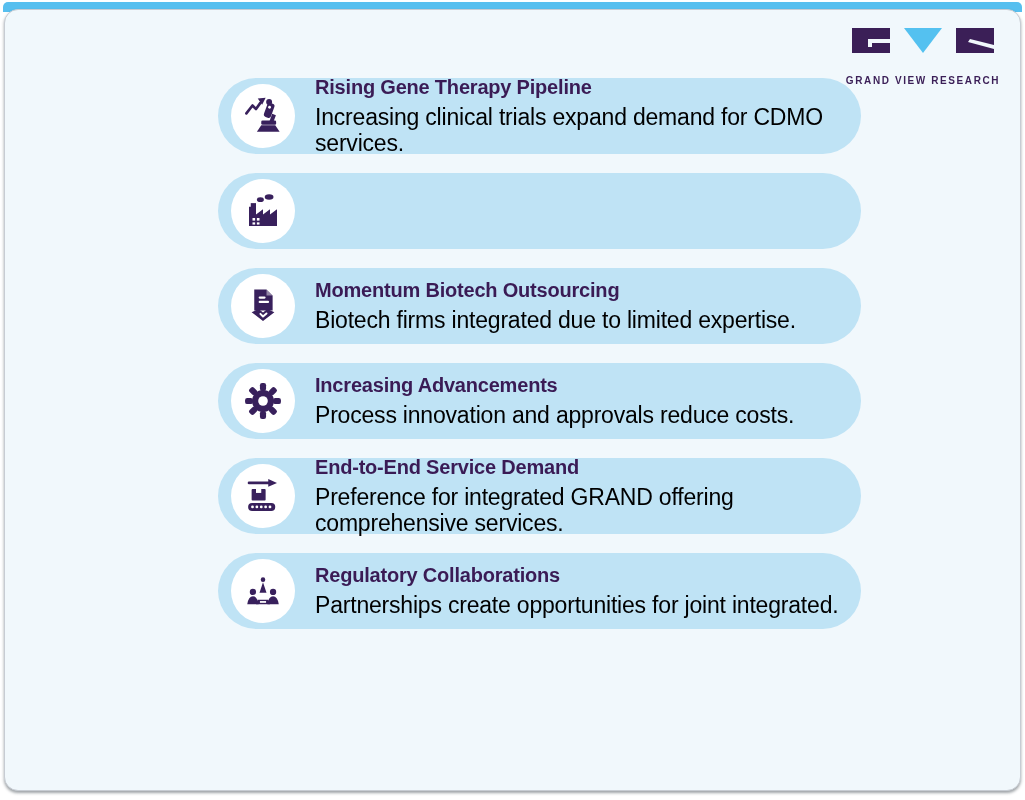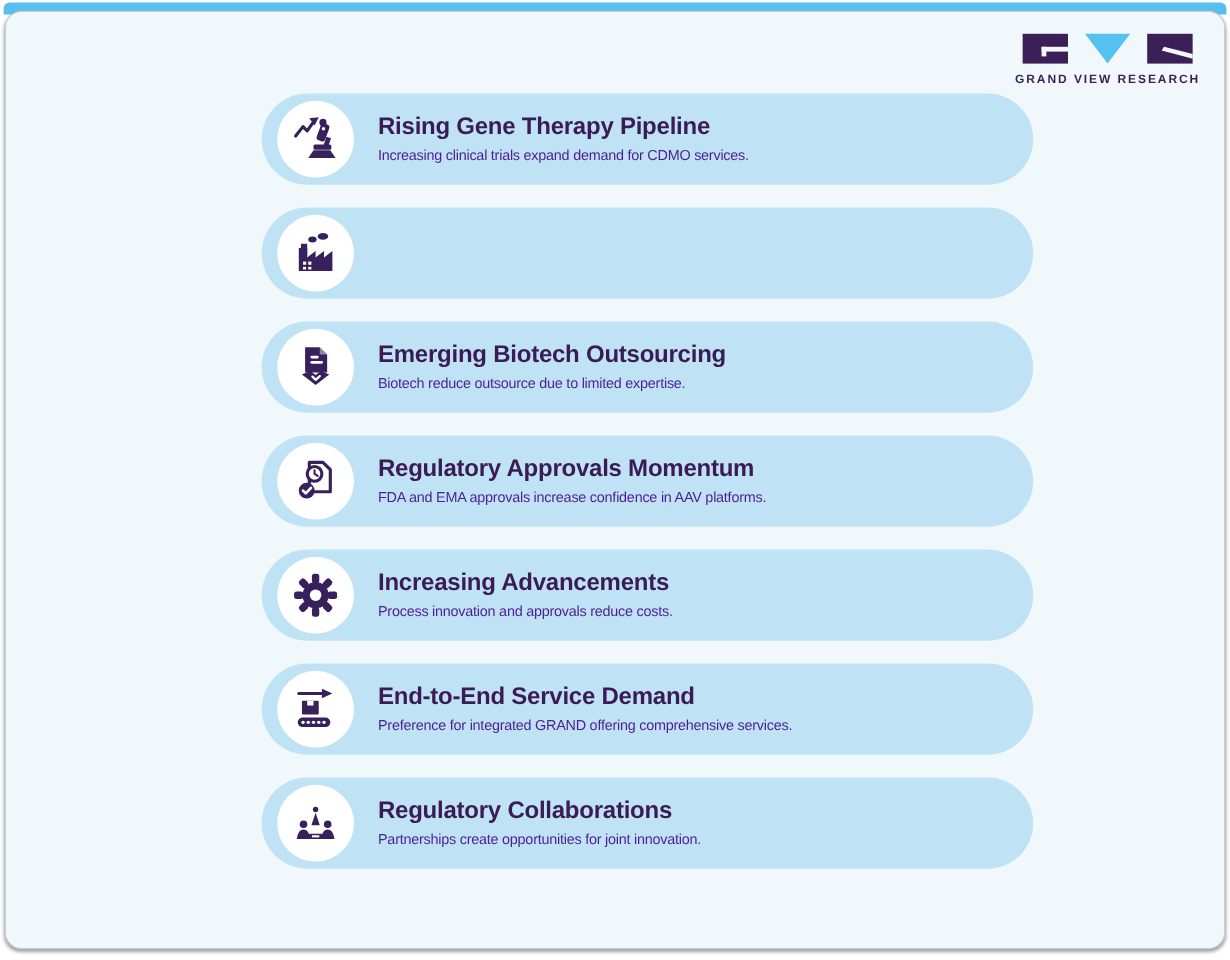--- a/index.html
+++ b/index.html
@@ -14,21 +14,21 @@
   .panel{
     position:absolute;left:4px;right:4px;top:9px;bottom:9px;
     background:#f1f8fc;border:1px solid #c7ccd3;border-radius:14px;
     box-shadow:0 2px 3px rgba(40,50,60,.45);z-index:1;
   }
   .logo{
     position:absolute;top:28px;right:31px;width:142px;z-index:2;
     display:flex;flex-direction:column;align-items:center;
   }
   .logo-text{
-    margin-top:7px;font-size:10px;font-weight:bold;letter-spacing:1.6px;
+    margin-top:21px;font-size:10px;font-weight:bold;letter-spacing:1.6px;
     color:#3b1f57;white-space:nowrap;
   }
   .cards{
     position:absolute;left:218px;top:78px;width:643px;z-index:2;
     display:flex;flex-direction:column;gap:19px;
   }
   .card{
     height:76px;background:#bfe3f5;border-radius:38px;
     display:flex;align-items:center;
   }
@@ -36,21 +36,21 @@
     flex:0 0 64px;width:64px;height:64px;margin-left:13px;
     background:#ffffff;border-radius:50%;
     display:flex;align-items:center;justify-content:center;
   }
   .icon-circle svg{width:42px;height:42px;}
   .card-text{margin-left:20px;padding-right:18px;letter-spacing:-0.2px;}
   .card-title{
     font-size:20px;font-weight:bold;color:#3a1b55;line-height:1.1;
   }
   .card-desc{
-    margin-top:6px;font-size:12px;color:#4c1d95;line-height:1.15;
+    margin-top:6px;font-size:23px;color:#000000;line-height:1.15;
   }
   .ic{fill:#38205c;}
   .ic-stroke{fill:none;stroke:#38205c;stroke-linecap:round;stroke-linejoin:round;}
   .ic-w{fill:#ffffff;}
   .ic-wstroke{fill:none;stroke:#ffffff;stroke-linecap:round;stroke-linejoin:round;}
 </style>
 </head>
 <body>
 
 <div class="top-strip"></div>
@@ -109,41 +109,25 @@
       <svg viewBox="0 0 48 48">
         <path class="ic" d="M14 5 h14 l7 7 v17 h-21 z"></path>
         <polygon class="ic-w" points="28,5 35,12 28,12" opacity="0.45"></polygon>
         <rect class="ic-w" x="19" y="13" width="8" height="2.6" rx="1.3"></rect>
         <rect class="ic-w" x="19" y="18" width="12" height="2.6" rx="1.3"></rect>
         <path class="ic" d="M11 31 l8 -3.5 5 4 5 -4 8 3.5 -13 10 z"></path>
         <path class="ic-wstroke" stroke-width="2.2" d="M21 33 l3 3 4 -3.5"></path>
       </svg>
     </div>
     <div class="card-text">
-      <div class="card-title">Emerging Biotech Outsourcing</div>
-      <div class="card-desc">Biotech reduce outsource due to limited expertise.</div>
+      <div class="card-title">Momentum Biotech Outsourcing</div>
+      <div class="card-desc">Biotech firms integrated due to limited expertise.</div>
     </div>
   </div>
 
-  <div class="card">
-    <div class="icon-circle">
-      <svg viewBox="0 0 48 48">
-        <path class="ic-stroke" stroke-width="3" d="M18 6 h13 l7 7 v21 h-20 z"></path>
-        <circle class="ic-w" cx="23" cy="17" r="7"></circle>
-        <circle class="ic-stroke" stroke-width="3" cx="23" cy="17" r="7"></circle>
-        <path class="ic-stroke" stroke-width="2" d="M23 13.5 v3.5 l3 2"></path>
-        <circle class="ic" cx="15.5" cy="33" r="7.5"></circle>
-        <path class="ic-wstroke" stroke-width="2.6" d="M12 33 l2.6 2.6 l5 -5.2"></path>
-      </svg>
-    </div>
-    <div class="card-text">
-      <div class="card-title">Regulatory Approvals Momentum</div>
-      <div class="card-desc">FDA and EMA approvals increase confidence in AAV platforms.</div>
-    </div>
-  </div>
 
   <div class="card">
     <div class="icon-circle">
       <svg viewBox="0 0 48 48">
         <g class="ic">
           <rect x="20.5" y="3.5" width="7" height="9" rx="2.5"></rect>
           <rect x="20.5" y="3.5" width="7" height="9" rx="2.5" transform="rotate(45 24 24)"></rect>
           <rect x="20.5" y="3.5" width="7" height="9" rx="2.5" transform="rotate(90 24 24)"></rect>
           <rect x="20.5" y="3.5" width="7" height="9" rx="2.5" transform="rotate(135 24 24)"></rect>
           <rect x="20.5" y="3.5" width="7" height="9" rx="2.5" transform="rotate(180 24 24)"></rect>
@@ -190,17 +174,17 @@
         <circle class="ic" cx="12.5" cy="25" r="3.6"></circle>
         <path class="ic" d="M6 39 q1.5 -9 6.5 -9 q5 0 6.5 9 z"></path>
         <circle class="ic" cx="35.5" cy="25" r="3.6"></circle>
         <path class="ic" d="M29 39 q1.5 -9 6.5 -9 q5 0 6.5 9 z"></path>
         <path class="ic" d="M18 34 h12 l2 5 h-16 z"></path>
         <rect class="ic-w" x="20.5" y="35.5" width="7" height="2"></rect>
       </svg>
     </div>
     <div class="card-text">
       <div class="card-title">Regulatory Collaborations</div>
-      <div class="card-desc">Partnerships create opportunities for joint innovation.</div>
+      <div class="card-desc">Partnerships create opportunities for joint integrated.</div>
     </div>
   </div>
 
 </div>
 
 </body></html>

